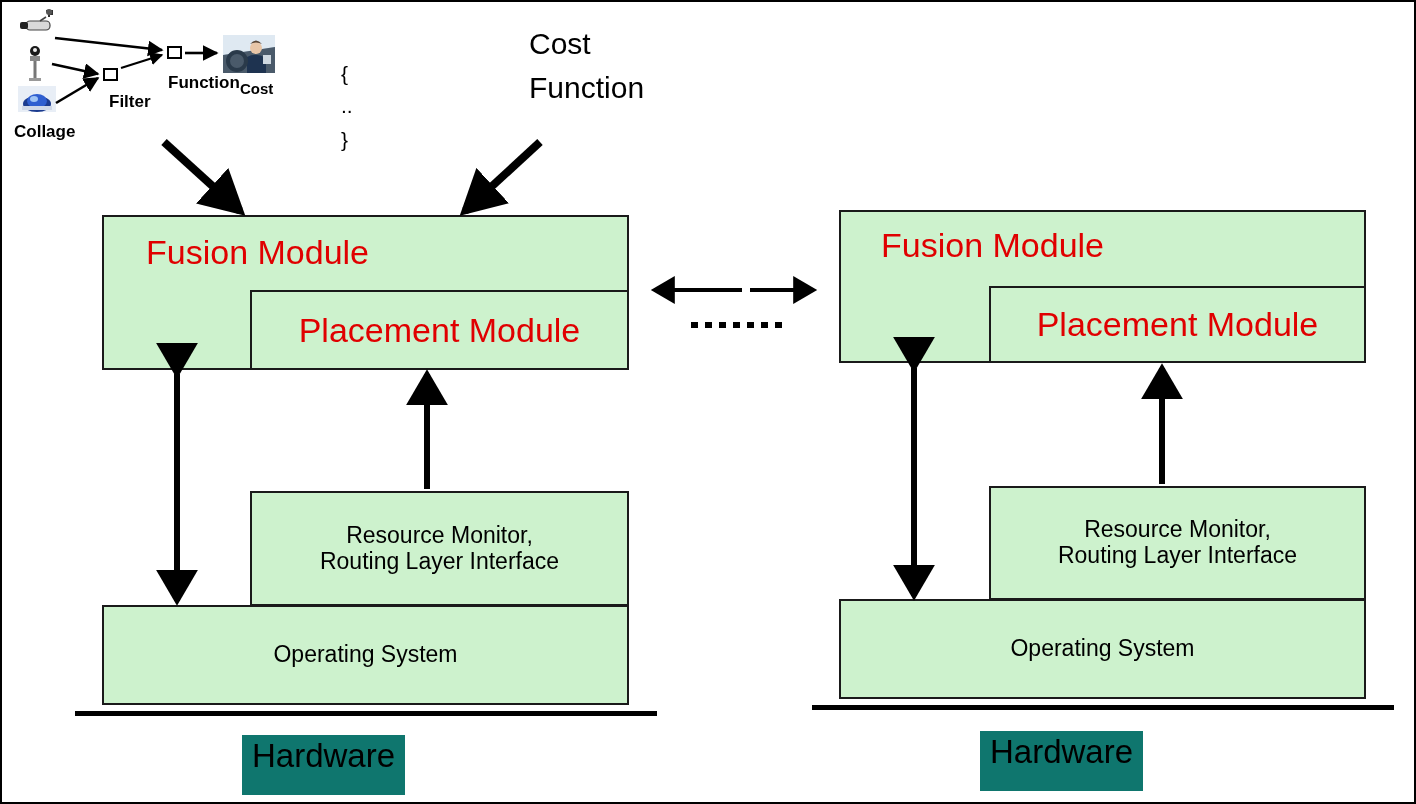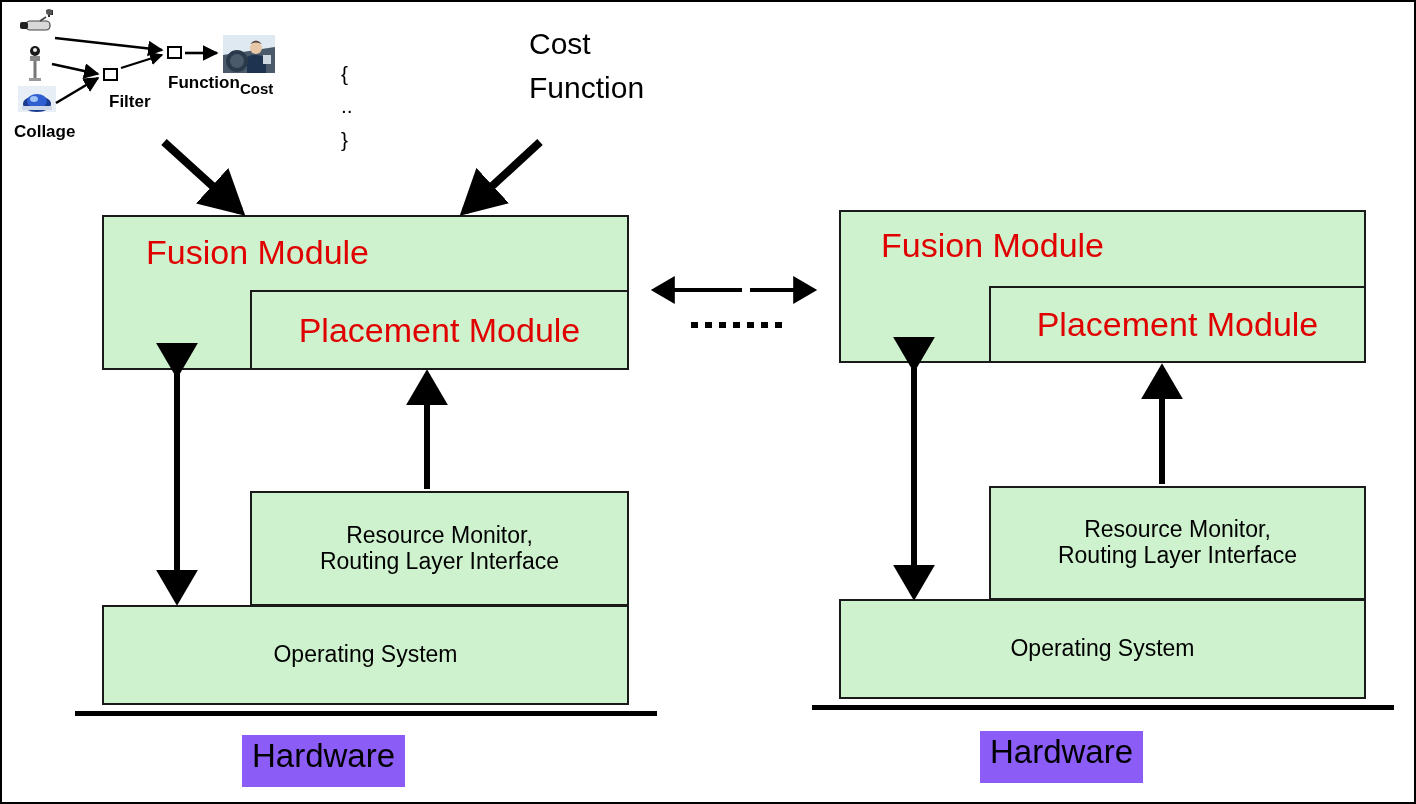--- a/index.html
+++ b/index.html
@@ -98,24 +98,24 @@
   }
 
   
   .hw-rule {
     position: absolute;
     height: 5px;
     background: #000;
   }
   .hw-cap {
     position: absolute;
-    background: #8b5cf6;
+    background: #0f766e;
     color: #000;
     font-size: 33px;
-    padding: 2px 10px 12px 10px;
+    padding: 2px 10px 20px 10px;
     white-space: nowrap;
   }
 
   
   .dotline {
     position: absolute;
     height: 6px;
     background-image: repeating-linear-gradient(
       to right, #000 0px, #000 7px, transparent 7px, transparent 14px);
   }

